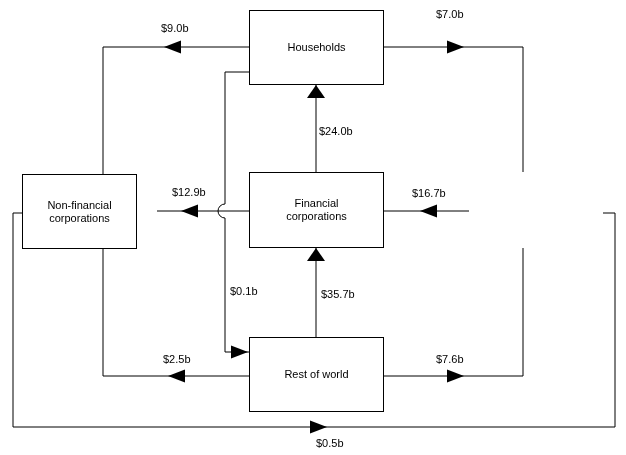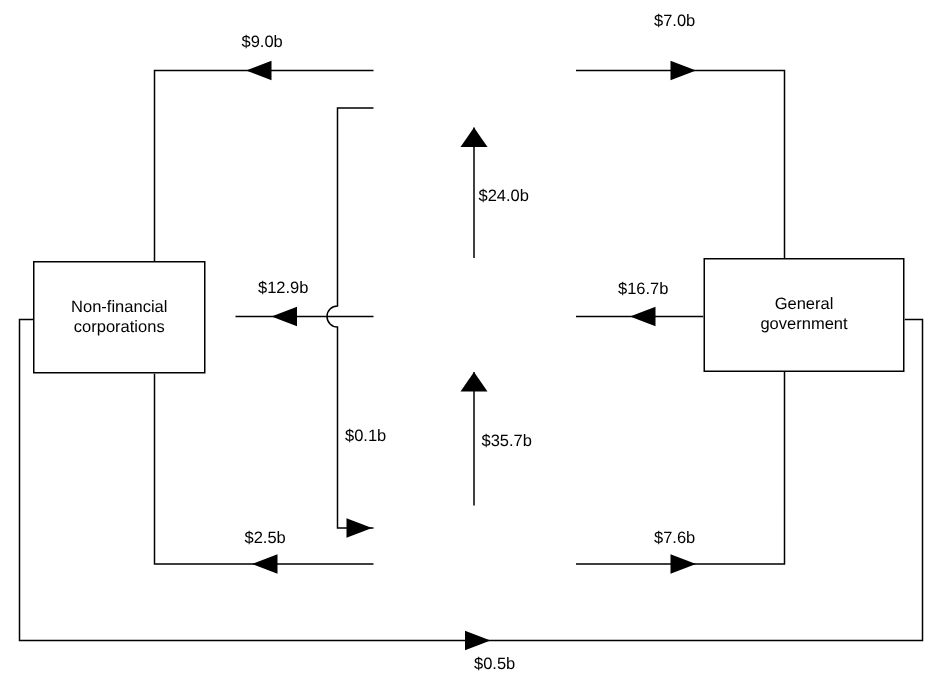--- a/index.html
+++ b/index.html
@@ -104,25 +104,31 @@
     <path d="M249,376 L103,376 L103,249"></path>
     <polygon points="168,376 185,369.5 185,382.5"></polygon>
 
     <path d="M384,376 L523,376 L523,248"></path>
     <polygon points="464,376 447,369.5 447,382.5"></polygon>
 
     <path d="M22,213 L13,213 L13,427 L615,427 L615,213 L603,213"></path>
     <polygon points="327,427 310,420.5 310,433.5"></polygon>
   </svg>
 
+  <div class="node node-households">
+    <span>Households</span>
+  </div>
   <div class="node node-nonfinancial">
     <span>Non-financial corporations</span>
   </div>
-  <div class="node node-government">
-    <span>General government</span>
+  <div class="node node-financial">
+    <span>Financial corporations</span>
+  </div>
+  <div class="node node-restofworld">
+    <span>Rest of world</span>
   </div>
 
   <div class="flow-label lbl-hh-nfc">$9.0b</div>
   <div class="flow-label lbl-hh-gg">$7.0b</div>
   <div class="flow-label lbl-fc-hh">$24.0b</div>
   <div class="flow-label lbl-fc-nfc">$12.9b</div>
   <div class="flow-label lbl-gg-fc">$16.7b</div>
   <div class="flow-label lbl-hh-row">$0.1b</div>
   <div class="flow-label lbl-row-fc">$35.7b</div>
   <div class="flow-label lbl-row-nfc">$2.5b</div>

